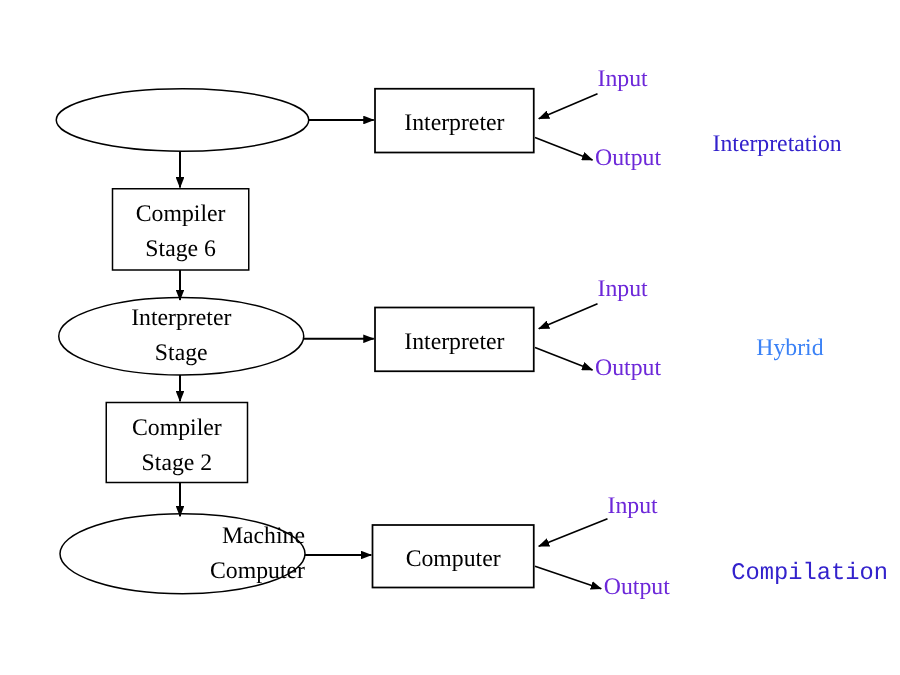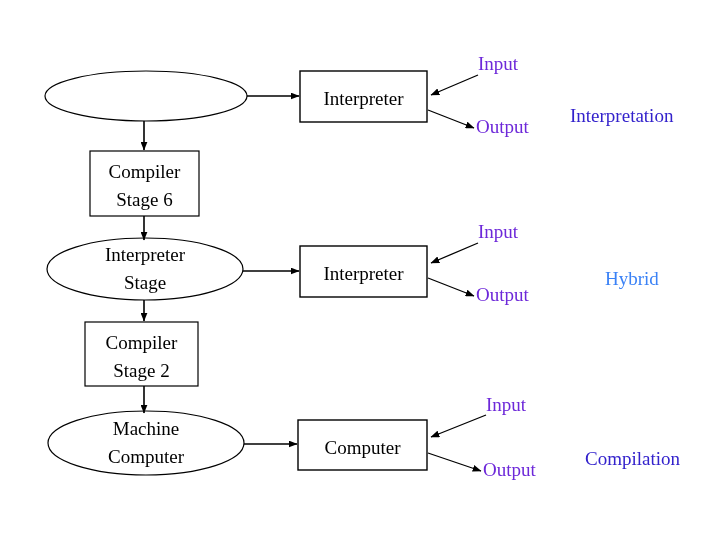--- a/index.html
+++ b/index.html
@@ -107,36 +107,36 @@
     <line x1="428" y1="453" x2="481" y2="471" stroke="#000000" stroke-width="1.3" marker-end="url(#arrowhead)"></line>
   </svg>
 
 
   <div class="node-label" style="left:90px; top:158px; width:109px;"><span>Compiler</span><br><span>Stage 6</span></div>
 
   <div class="node-label" style="left:47px; top:241px; width:196px;"><span>Interpreter</span><br><span>Stage</span></div>
 
   <div class="node-label" style="left:85px; top:329px; width:113px;"><span>Compiler</span><br><span>Stage 2</span></div>
 
-  <div class="node-label" style="left:48px; top:415px; width:196px;"><span>Machine</span><br><span>Computer</span></div>
+  <div class="node-label" style="left:48px; top:415px; width:196px;text-align:right;"><span>Machine</span><br><span>Computer</span></div>
 
   <div class="node-label" style="left:300px; top:85px; width:127px;">Interpreter</div>
 
   <div class="node-label" style="left:300px; top:260px; width:127px;">Interpreter</div>
 
   <div class="node-label" style="left:298px; top:434px; width:129px;">Computer</div>
 
   <div class="io-label" style="left:478px; top:54px;">Input</div>
   <div class="io-label" style="left:476px; top:117px;">Output</div>
 
   <div class="io-label" style="left:478px; top:222px;">Input</div>
   <div class="io-label" style="left:476px; top:285px;">Output</div>
 
   <div class="io-label" style="left:486px; top:395px;">Input</div>
   <div class="io-label" style="left:483px; top:460px;">Output</div>
 
   <div class="mode-label" style="left:570px; top:78px; color:#3322cc;">Interpretation</div>
 
   <div class="mode-label" style="left:605px; top:241px; color:#3b82f6;">Hybrid</div>
 
-  <div class="mode-label" style="left:585px; top:421px; color:#3322cc;">Compilation</div>
+  <div class="mode-label" style="left:585px; top:421px; color:#3322cc;font-family:Liberation Mono, monospace;">Compilation</div>
 
 </div>
 
 </body></html>

